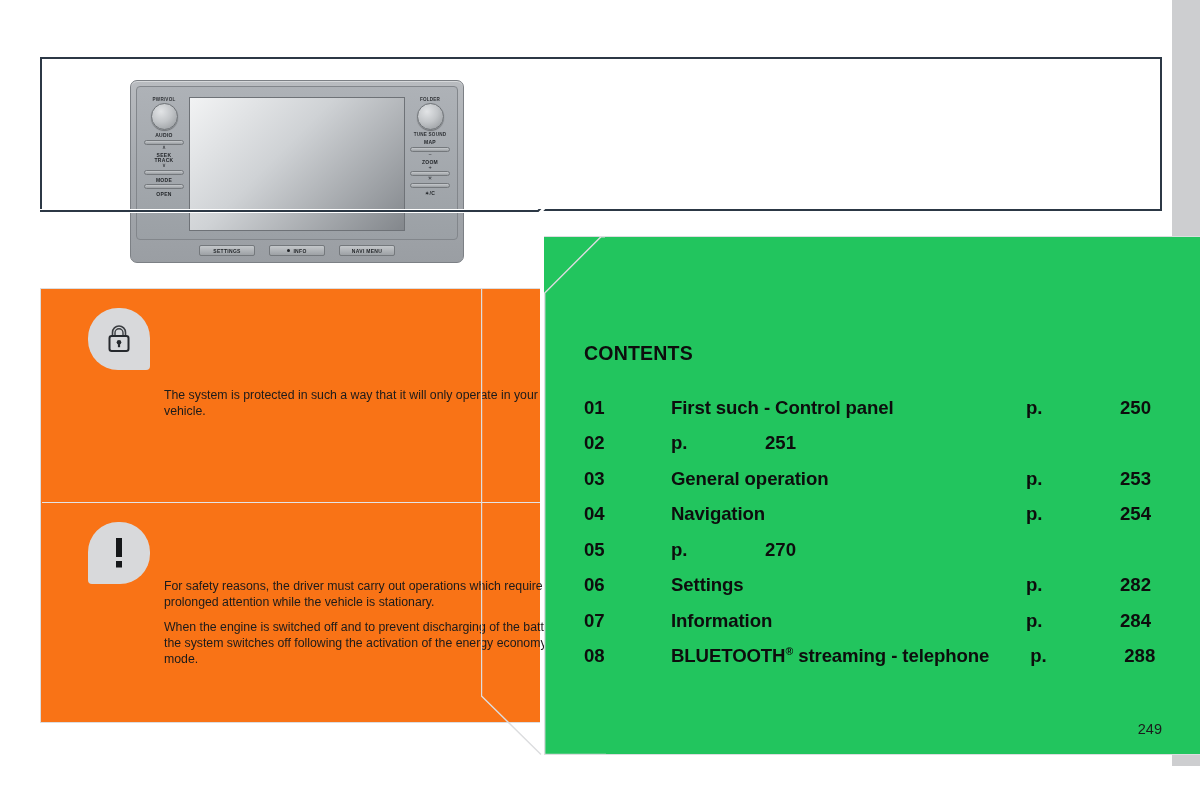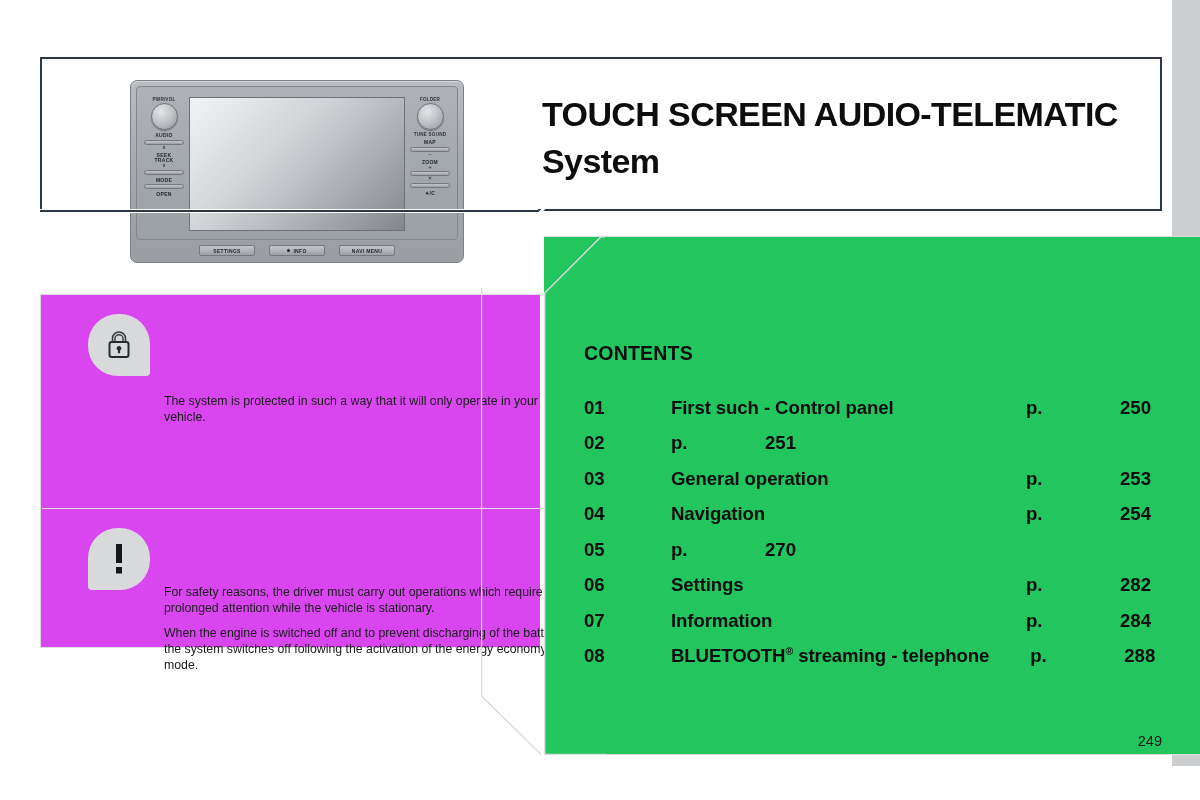--- a/index.html
+++ b/index.html
@@ -157,26 +157,26 @@
     font-weight: bold;
     color: #0d0d0d;
     letter-spacing: -0.6px;
     line-height: 1.38;
   }
 
   
   .left-panel {
     position: absolute;
     left: 40px;
-    top: 294px;
+    top: 288px;
     width: 500px;
-    height: 354px;
+    height: 435px;
     border: 1px solid #dcdddf;
     border-right: none;
-    background: #d946ef;
+    background: #f97316;
   }
   .left-panel-chamfer {
     position: absolute;
     left: 481px;
     top: 288px;
     width: 62px;
     height: 467px;
   }
 
   .note {
@@ -272,21 +272,20 @@
   .toc-p     { width: 36px; flex: none; text-align: left; }
   .toc-page  { width: 48px; flex: none; text-align: right; }
 
   
   .folio {
     position: absolute;
     right: 38px;
     top: 721px;
     font-size: 14.5px;
     color: #1b1b1b;
-    margin-top: 12px;
   }
 </style>
 </head>
 <body>
 
 <div class="page-edge"></div>
 
 <div class="top-panel">
 
   <div class="device">
@@ -335,24 +334,20 @@
           <span class="dot"></span>
           <span>INFO</span>
         </div>
         <div class="bbtn">
           <span>NAVI MENU</span>
         </div>
       </div>
     </div>
   </div>
 
-  <div class="title-block">
-    <div class="title-line">TOUCH SCREEN AUDIO-TELEMATIC</div>
-    <div class="title-line">System</div>
-  </div>
 </div>
 
 <div class="top-panel-notch">
   <svg width="570" height="60" viewBox="0 0 570 60">
     <path d="M 0 1 L 500 1 L 558 -56" fill="none" stroke="#ffffff" stroke-width="6"></path>
     <path d="M -5 2 L 498 2 L 556 -56" fill="none" stroke="#2c3845" stroke-width="2"></path>
   </svg>
 </div>
 
 <div class="left-panel">

